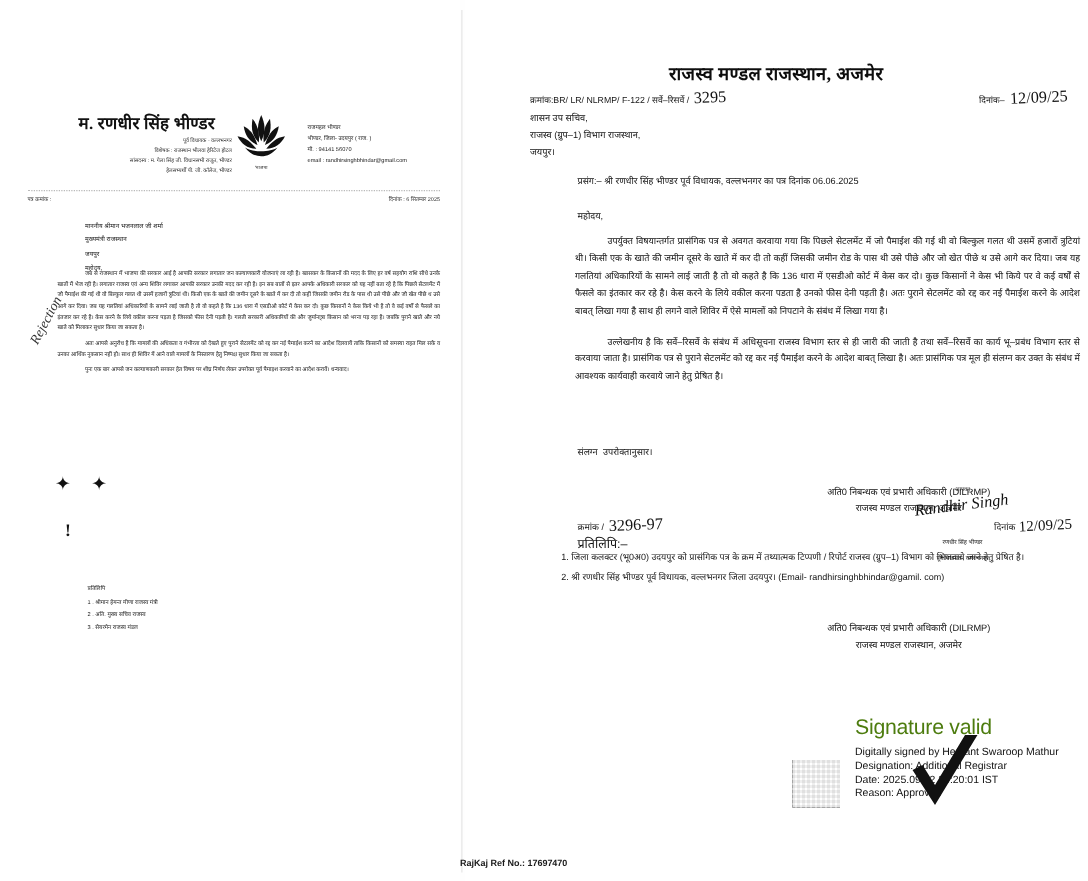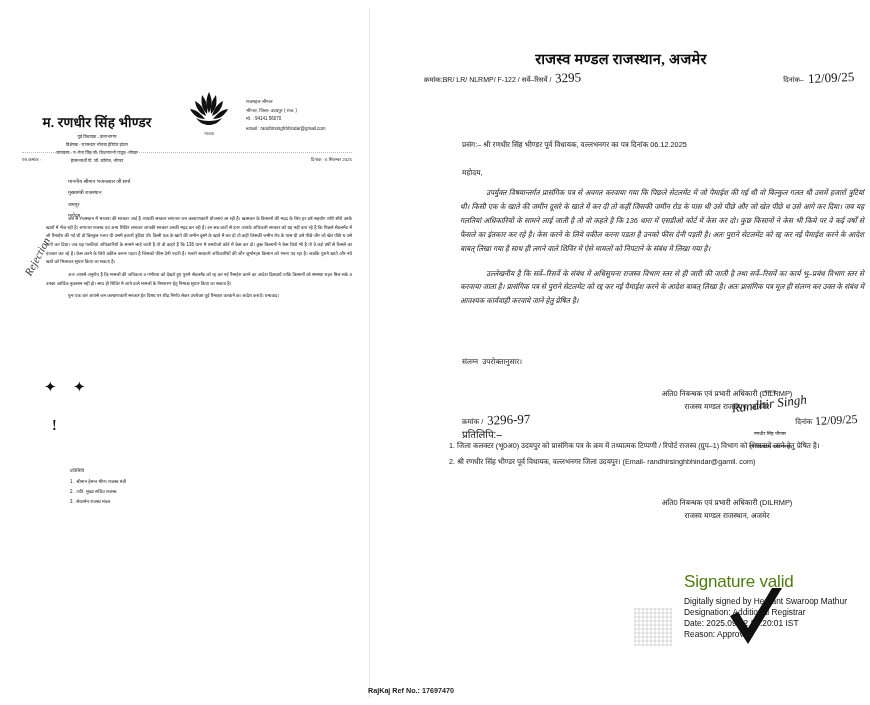--- a/index.html
+++ b/index.html
@@ -32,21 +32,21 @@
   .sheet-divider {
     position: absolute; left: 369px; top: 8px;
     width: 1px; height: 690px; background: #e6e6e6;
   }
 
   
   .lh {
     position: absolute; left: 22px; top: 88px; width: 330px;
     display: flex; align-items: flex-start; justify-content: space-between;
   }
-  .lh-name-col { width: 150px; text-align: center; padding-top: 4px; margin-top: 24px;}
+  .lh-name-col { width: 150px; text-align: right; padding-top: 4px;}
   .lh-name {
     font-family: "Liberation Serif", serif;
     font-weight: 700; font-size: 13.5px; color: #111;
     letter-spacing: .2px; line-height: 1.1;
   }
   .lh-sub {
     font-size: 3.6px; color: #2a2a2a; line-height: 1.7;
     margin-top: 2px; white-space: nowrap;
     transform: scale(1.18); transform-origin: center top;
   }
@@ -148,21 +148,21 @@
   }
   .r-salute {
     position: absolute; left: 462px; top: 167px;
     font-size: 7.4px; color: #141414;
   }
   .r-body {
     position: absolute; left: 460px; top: 186px; width: 404px;
     font-size: 7.25px; color: #131313; line-height: 1.92;
     text-align: justify;
   }
-  .r-body p { margin: 0 0 11px 0; text-indent: 26px; font-style: italic; }
+  .r-body p { margin: 0 0 11px 0; text-indent: 26px; }
   .r-enclosure {
     position: absolute; left: 462px; top: 356px;
     font-size: 7.3px; color: #141414; font-family: Liberation Mono, monospace;
   }
 
   .r-sign1 {
     position: absolute; right: 18px; top: 388px; width: 250px;
     text-align: center; font-size: 7.4px; color: #111; line-height: 1.75;
   }
   .r-sign1 .desig { font-weight: 400; }
@@ -318,25 +318,30 @@
 
   <div class="r-numline">
     <span>
       <span>क्रमांक:BR/ LR/ NLRMP/ F-122 / सर्वे–रिसर्वे /</span><span class="r-num-hand">3295</span>
     </span>
     <span>
       <span>दिनांक–</span><span class="r-date-hand">12/09/25</span>
     </span>
   </div>
 
+  <div class="r-to">
+    <div>शासन उप सचिव,</div>
+    <div>राजस्व (ग्रुप–1) विभाग राजस्थान,</div>
+    <div>जयपुर।</div>
+  </div>
 
   <div class="r-subject">
     <div>
       <span>प्रसंग:–</span>
-      <span>श्री रणधीर सिंह भीण्डर पूर्व विधायक, वल्लभनगर का पत्र दिनांक 06.12.2025</span>
+      <span>श्री रणधीर सिंह भीण्डर पूर्व विधायक, वल्लभनगर का पत्र दिनांक 06.06.2025</span>
     </div>
   </div>
 
   <div class="r-salute">महोदय,</div>
 
   <div class="r-body">
     <p>उपर्युक्त विषयान्तर्गत प्रासंगिक पत्र से अवगत करवाया गया कि पिछले सेटलमेंट में जो पैमाईश की गई थी वो बिल्कुल गलत थी उसमें हजारों त्रुटियां थी। किसी एक के खाते की जमीन दूसरे के खाते में कर दी तो कहीं जिसकी जमीन रोड के पास थी उसे पीछे और जो खेत पीछे थ उसे आगे कर दिया। जब यह गलतियां अधिकारियों के सामने लाई जाती है तो वो कहते है कि 136 धारा में एसडीओ कोर्ट में केस कर दो। कुछ किसानों ने केस भी किये पर वे कई वर्षों से फैसले का इंतकार कर रहे है। केस करने के लिये वकील करना पडता है उनको फीस देनी पड़ती है। अतः पुराने सेटलमेंट को रद्द कर नई पैमाईश करने के आदेश बाबत् लिखा गया है साथ ही लगने वाले शिविर में ऐसे मामलों को निपटाने के संबंध में लिखा गया है।</p>
     <p>उल्लेखनीय है कि सर्वे–रिसर्वे के संबंध में अधिसूचना राजस्व विभाग स्तर से ही जारी की जाती है तथा सर्वे–रिसर्वे का कार्य भू–प्रबंध विभाग स्तर से करवाया जाता है। प्रासंगिक पत्र से पुराने सेटलमेंट को रद्द कर नई पैमाईश करने के आदेश बाबत् लिखा है। अतः प्रासंगिक पत्र मूल ही संलग्न कर उक्त के संबंध में आवश्यक कार्यवाही करवाये जाने हेतु प्रेषित है।</p>
   </div>
 

